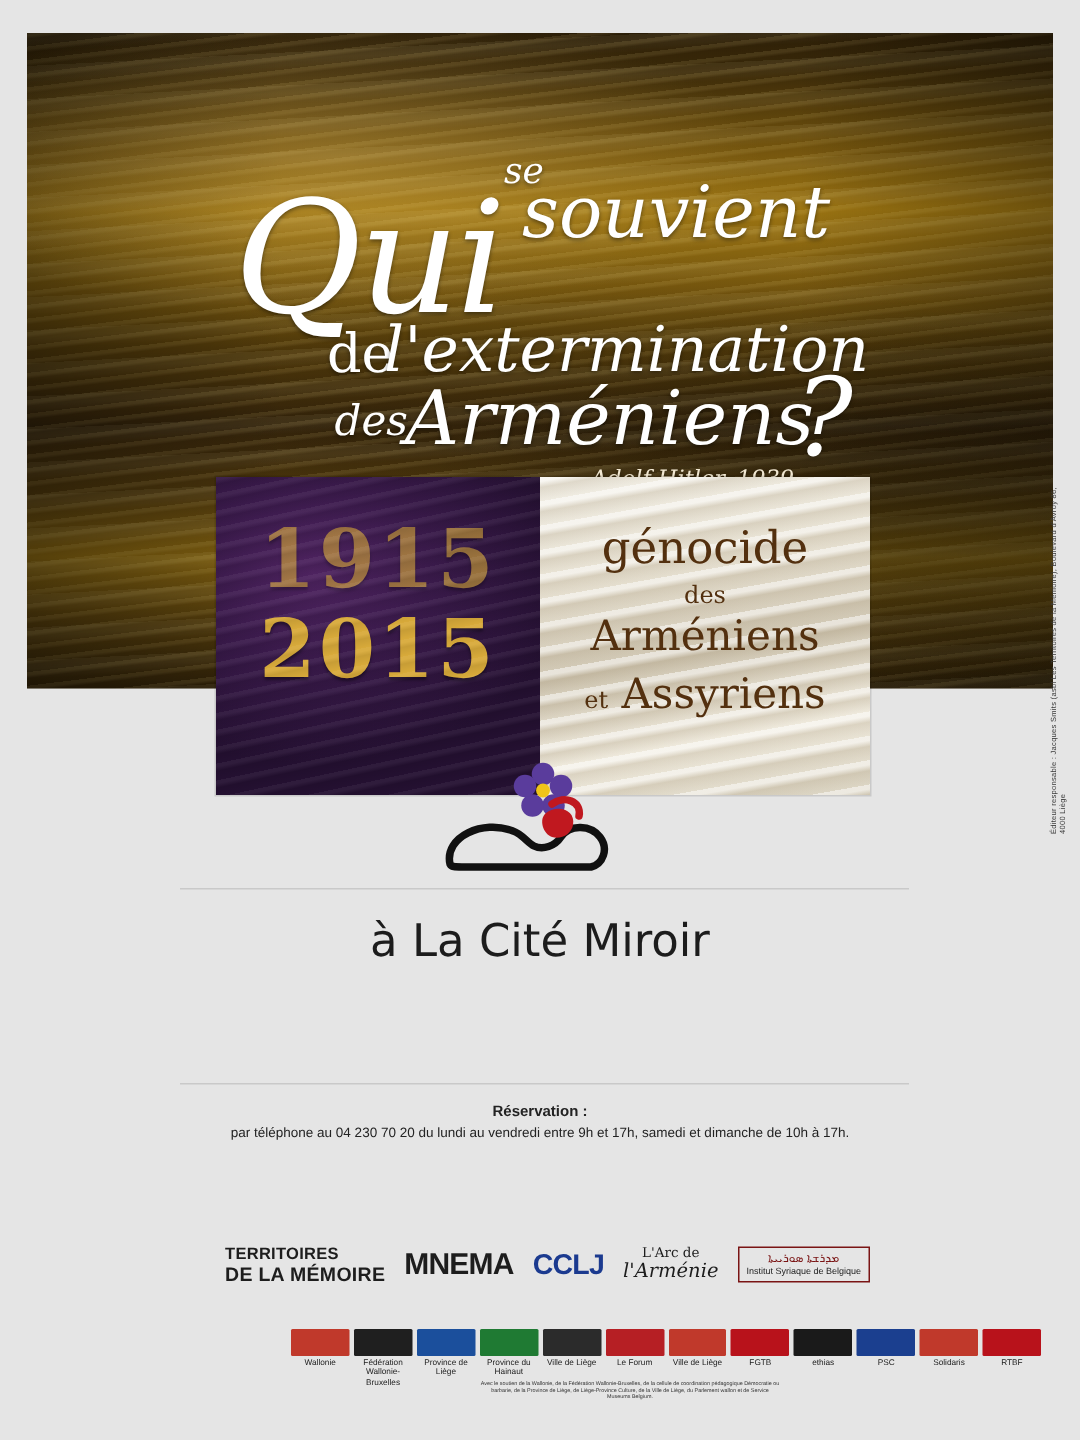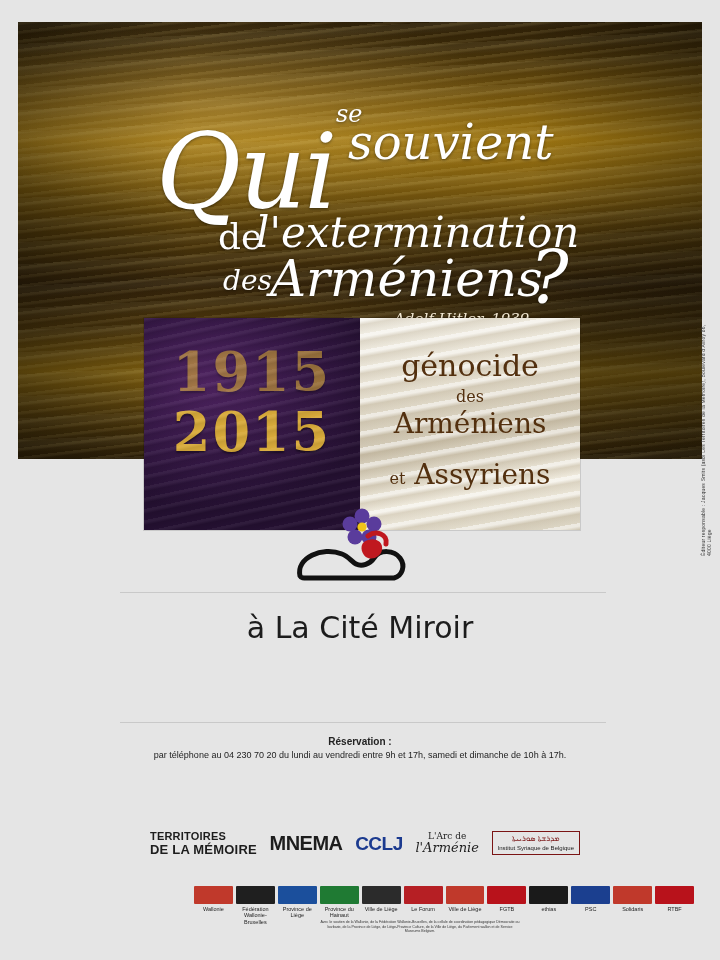--- a/index.html
+++ b/index.html
@@ -216,21 +216,21 @@
     left: 0; top: 30px;
     width: 220px;
     text-align: center;
     font-family: "DejaVu Serif", serif;
     z-index: 2;
     color: #53300f;
   }
   .dr-genocide { font-size: 30px; display: block; }
   .dr-des { font-size: 16px; display: block; margin-top: 4px; }
   .dr-armeniens { font-size: 28px; display: block; margin-top: 1px; }
-  .dr-et-assyriens { font-size: 28px; display: block; margin-top: 18px; }
+  .dr-et-assyriens { font-size: 28px; display: block; margin-top: 6px; }
   .dr-et { font-size: 16px; }
 
   
   .emblem {
     position: absolute;
     left: 282px;
     top: 506px;
     width: 160px;
     height: 76px;
     z-index: 7;

